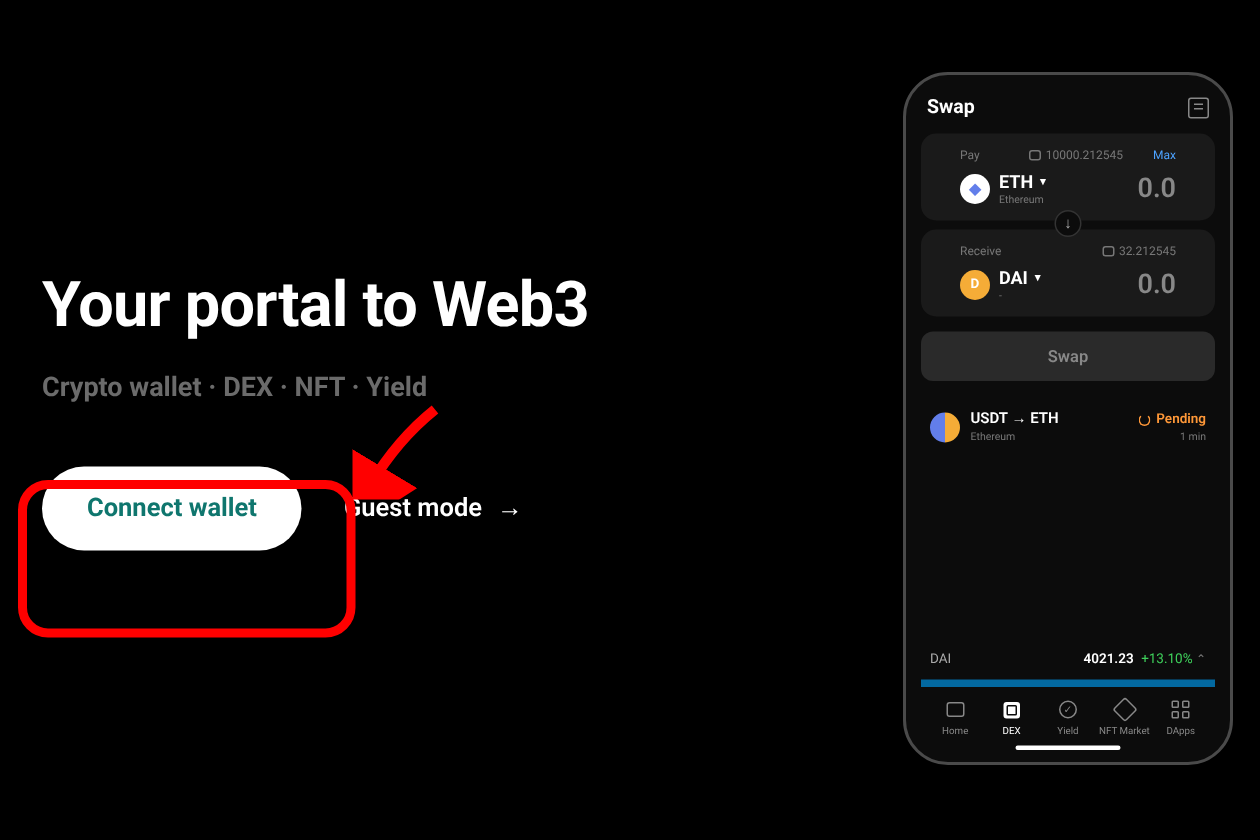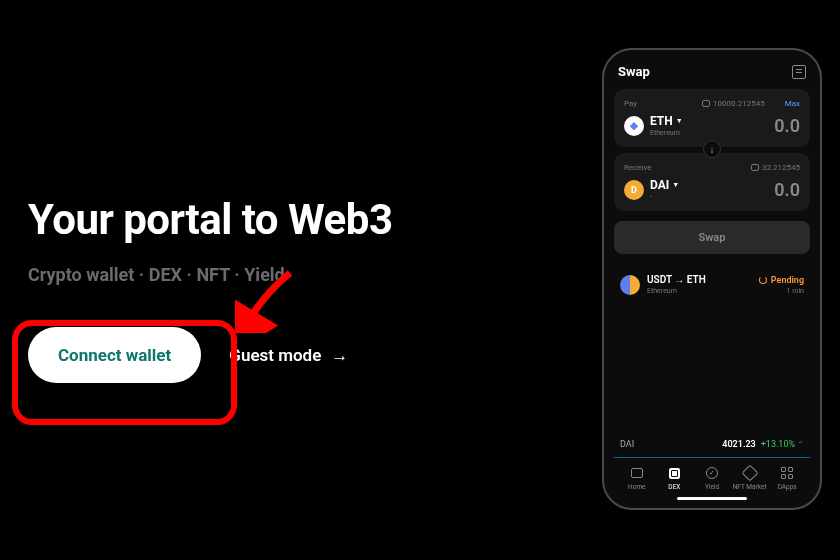--- a/index.html
+++ b/index.html
@@ -1,33 +1,33 @@
 <!DOCTYPE html>
 <html><head>
 <meta charset="utf-8">
 <style>
 *{margin:0;padding:0;box-sizing:border-box;font-family:-apple-system,BlinkMacSystemFont,"Segoe UI",Roboto,Helvetica,Arial,sans-serif}
 body{background:#000;color:#fff;width:840px;height:560px;overflow:hidden;position:relative}
-.hero{position:absolute;left:28px;top:195px;width:520px}
+.hero{position:absolute;left:28px;top:179px;width:520px}
 .hero h1{font-size:42px;font-weight:700;letter-spacing:-.5px}
 .subtitle{margin-top:20px;color:#6b6b6b;font-size:18px;font-weight:700}
 .cta-row{margin-top:42px;display:flex;align-items:center;gap:28px}
 .connect-btn{background:#fff;color:#0f766e;border:none;border-radius:999px;padding:18px 30px;font-size:17px;font-weight:700;cursor:pointer}
 .guest{display:flex;align-items:center;gap:10px;font-size:17px;font-weight:600;cursor:pointer}
 .arrow-right{font-size:17px}
 
 .highlight{position:absolute;left:12px;top:320px;width:225px;height:105px;border:6px solid #f00;border-radius:20px;pointer-events:none}
 .red-arrow{position:absolute;left:235px;top:268px;color:#f00;pointer-events:none}
 
 .phone{position:absolute;right:18px;top:48px;width:220px;height:462px;border:2px solid #4a4a4a;border-radius:30px;background:#0c0c0c;padding:14px 10px 8px;display:flex;flex-direction:column}
 .phone-top{display:flex;justify-content:space-between;align-items:center;margin-bottom:10px;padding:0 4px}
 .phone-title{font-size:13px;font-weight:700}
 .note-icon{width:14px;height:14px;border:1px solid #888;border-radius:2px;position:relative}
 .note-icon:after{content:"";position:absolute;left:3px;top:3px;right:3px;height:1px;background:#888;box-shadow:0 3px 0 #888}
-.card{background:#1a1a1a;border-radius:10px;padding:10px 10px;margin-bottom:6px;position:relative}
+.card{background:#1a1a1a;border-radius:10px;padding:10px 26px;margin-bottom:6px;position:relative}
 .row-top{display:flex;justify-content:space-between;font-size:8px;color:#777;margin-bottom:6px}
 .row-top .wallet-ic{width:8px;height:7px;border:1px solid #777;border-radius:2px;display:inline-block;margin-right:3px;vertical-align:middle}
 .max{color:#4da3ff;margin-left:20px}
 .row-main{display:flex;justify-content:space-between;align-items:center}
 .token{display:flex;align-items:center;gap:6px}
 .tk-ic{width:20px;height:20px;border-radius:50%;display:flex;align-items:center;justify-content:center;font-size:11px}
 .tk-eth{background:#fff;color:#627eea}
 .tk-dai{background:#f5ac37;color:#fff;font-size:9px;font-weight:700}
 .tk-usdt{background:linear-gradient(90deg,#627eea 50%,#f5ac37 50%)}
 .tk-name{font-size:12px;font-weight:700;display:flex;align-items:center;gap:3px}
@@ -43,21 +43,21 @@
 .pend-right{text-align:right}
 .pend-status{color:#ff9838;font-size:9px;font-weight:600;display:flex;align-items:center;gap:4px;justify-content:flex-end}
 .spinner{width:8px;height:8px;border:1.5px solid #ff9838;border-top-color:transparent;border-radius:50%}
 .pend-time{font-size:7px;color:#777;margin-top:2px}
 .spacer{flex:1}
 .ticker{display:flex;justify-content:space-between;align-items:center;padding:8px 6px;font-size:9px}
 .ticker-name{color:#aaa}
 .ticker-val{color:#fff;font-weight:600}
 .ticker-chg{color:#3ecf5b;margin-left:5px}
 .chev-up{color:#777;font-size:8px}
-.tabbar{display:flex;justify-content:space-between;padding:8px 4px 0;border-top:1px solid #0369a1}
+.tabbar{display:flex;justify-content:space-between;padding:8px 4px 0;border-top:5px solid #0369a1}
 .tab{display:flex;flex-direction:column;align-items:center;gap:3px;font-size:6.5px;color:#888;flex:1}
 .tab.active{color:#fff}
 .tab-ic{width:14px;height:14px;display:flex;align-items:center;justify-content:center}
 .ic-home{width:12px;height:10px;border:1.2px solid currentColor;border-radius:2px}
 .ic-dex{width:11px;height:11px;background:currentColor;border-radius:2px;position:relative}
 .ic-dex:after{content:"";position:absolute;inset:2px;border:1px solid #0c0c0c;border-radius:1px}
 .ic-yield{width:12px;height:12px;border:1.2px solid currentColor;border-radius:50%;position:relative}
 .ic-yield:after{content:"✓";position:absolute;inset:0;display:flex;align-items:center;justify-content:center;font-size:7px}
 .ic-nft{width:12px;height:12px;border:1.2px solid currentColor;transform:rotate(45deg);border-radius:2px}
 .ic-dapps{display:grid;grid-template-columns:5px 5px;gap:2px}

